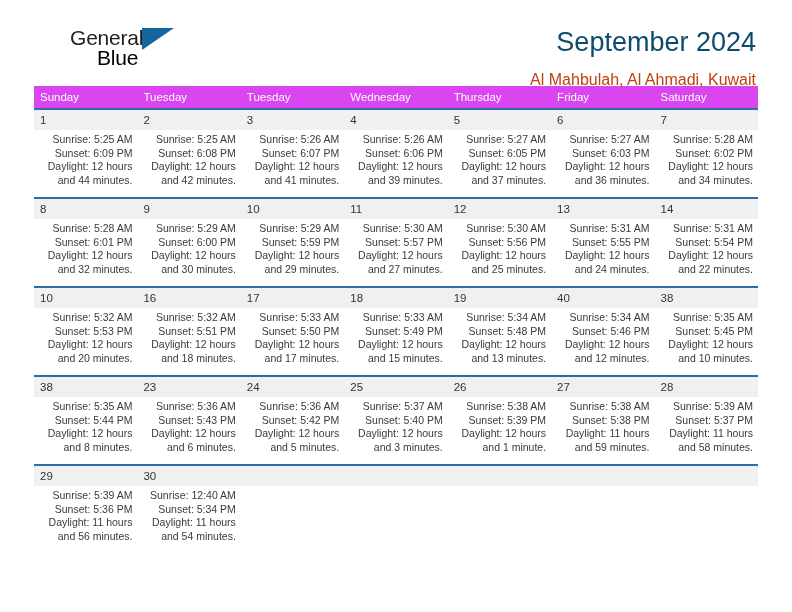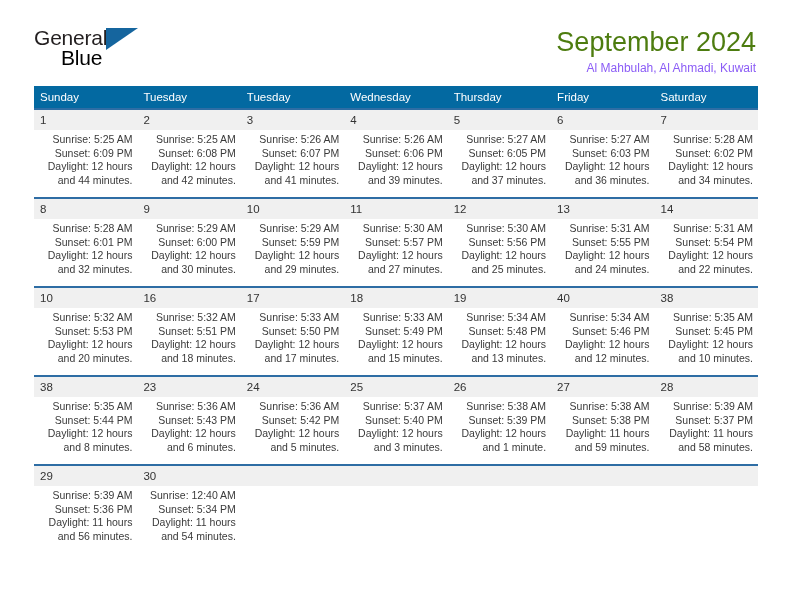--- a/index.html
+++ b/index.html
@@ -26,20 +26,21 @@
     align-items: flex-start;
     padding: 26px 34px 0 34px;
     height: 78px;
   }
 
   .logo {
     position: relative;
     width: 110px;
     height: 48px;
     flex: 0 0 auto;
+    margin-left: 36px;
   }
   .logo-general {
     position: absolute;
     left: 0;
     top: 0;
     font-size: 21px;
     color: #231f20;
     letter-spacing: -0.2px;
     line-height: 24px;
   }
@@ -63,41 +64,41 @@
   }
 
   .title-block {
     text-align: right;
     flex: 0 0 auto;
     padding-right: 2px;
   }
   .cal-title {
     font-size: 27px;
     font-weight: normal;
-    color: #4d7c0f;
+    color: #0c4a6e;
     line-height: 32px;
     letter-spacing: 0px;
   }
   .cal-subtitle {
-    font-size: 12px;
-    color: #8b5cf6;
+    font-size: 16px;
+    color: #c2410c;
     line-height: 20px;
-    margin-top: 0;
+    margin-top: 12px;
   }
 
   
   .calendar {
     margin: 8px 34px 0 34px;
     width: 724px;
     border-collapse: collapse;
     table-layout: fixed;
   }
 
   .calendar th {
-    background: #0369a1;
+    background: #d946ef;
     color: #ffffff;
     font-size: 11.5px;
     font-weight: normal;
     text-align: left;
     padding: 5px 0 5px 6px;
     height: 21px;
     border: none;
   }
 
   .calendar td {

